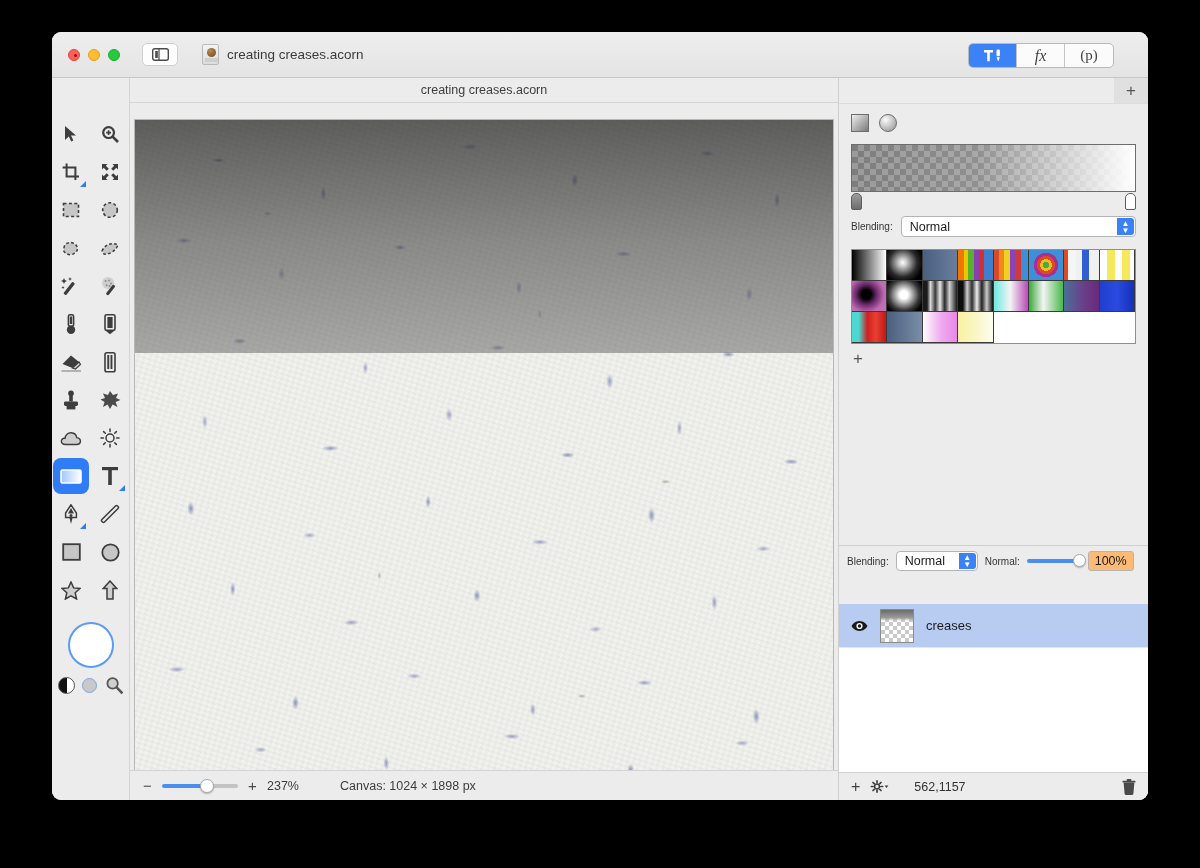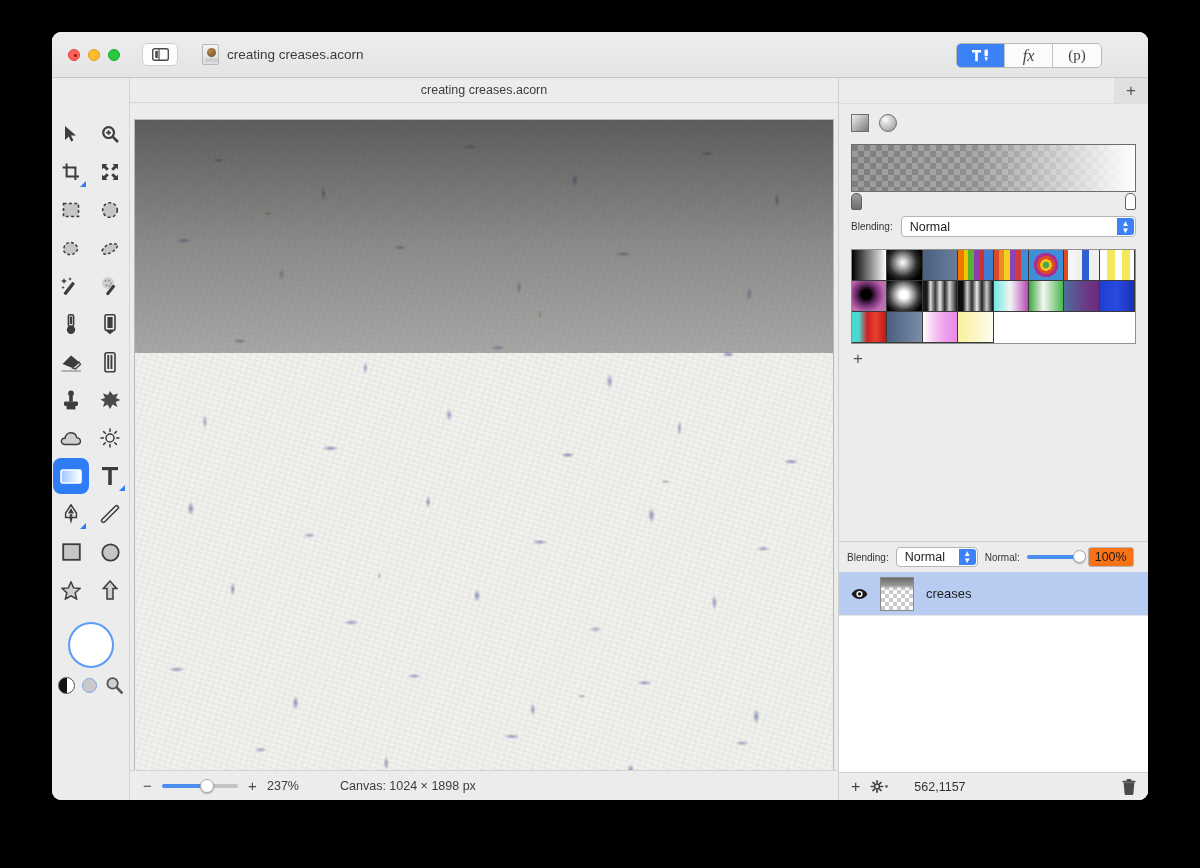--- a/index.html
+++ b/index.html
@@ -57,21 +57,21 @@
     width: 9px; height: 9px; border-radius: 50%;
     background: radial-gradient(circle at 35% 30%, #b98a4a, #6b4a22);
   }
   .doc-icon::after {
     content: ""; position: absolute; left: 2px; bottom: 2px;
     width: 13px; height: 4px; background: #cfcfcf;
   }
   .doc-title { font-size: 13.5px; color: #3b3b3b; }
 
   .seg-group {
-    position: absolute; right: 46px; top: 11px;
+    position: absolute; right: 34px; top: 11px;
     display: flex; height: 25px;
     border: 1px solid #b9b9b9; border-radius: 5px; overflow: hidden;
     background: #fbfbfb;
   }
   .seg {
     width: 48px; display: flex; align-items: center; justify-content: center;
     font-size: 14px; color: #444; border-right: 1px solid #c4c4c4;
   }
   .seg:last-child { border-right: none; }
   .seg.active { background: #3b82f6; color: #fff; }
@@ -308,26 +308,26 @@
     width: 54px; height: 4px; border-radius: 2px;
     background: #4a8ef0; position: relative;
   }
   .op-knob {
     position: absolute; right: -5px; top: -5px;
     width: 13px; height: 13px; border-radius: 50%;
     background: #fff; border: 1px solid #a9a9a9;
     box-shadow: 0 1px 1.5px rgba(0,0,0,.25);
   }
   .op-field {
-    width: 46px; height: 20px; background: #f97316;
+    width: 46px; height: 20px; background: #fdba74;
     border: 1px solid #b4b4b4; border-radius: 3px;
     font-size: 12.5px; color: #1b1b1b;
     display: flex; align-items: center; justify-content: center;
   }
-  .layers { height: 200px; background: #fff; }
+  .layers { height: 168px; background: #fff; margin-top: 28px; }
   .layer {
     height: 44px; display: flex; align-items: center;
     gap: 12px; padding: 0 12px;
     border-bottom: 1px solid #e6e6e6;
   }
   .layer.sel { background: #b8ccf2; }
   .thumb { width: 34px; height: 34px; border: 1px solid #8b8b8b; }
   .thumb.creases {
     background-image:
       linear-gradient(180deg, #6b6b6b 0%, #9a9a9a 24%, rgba(255,255,255,0) 34%),

